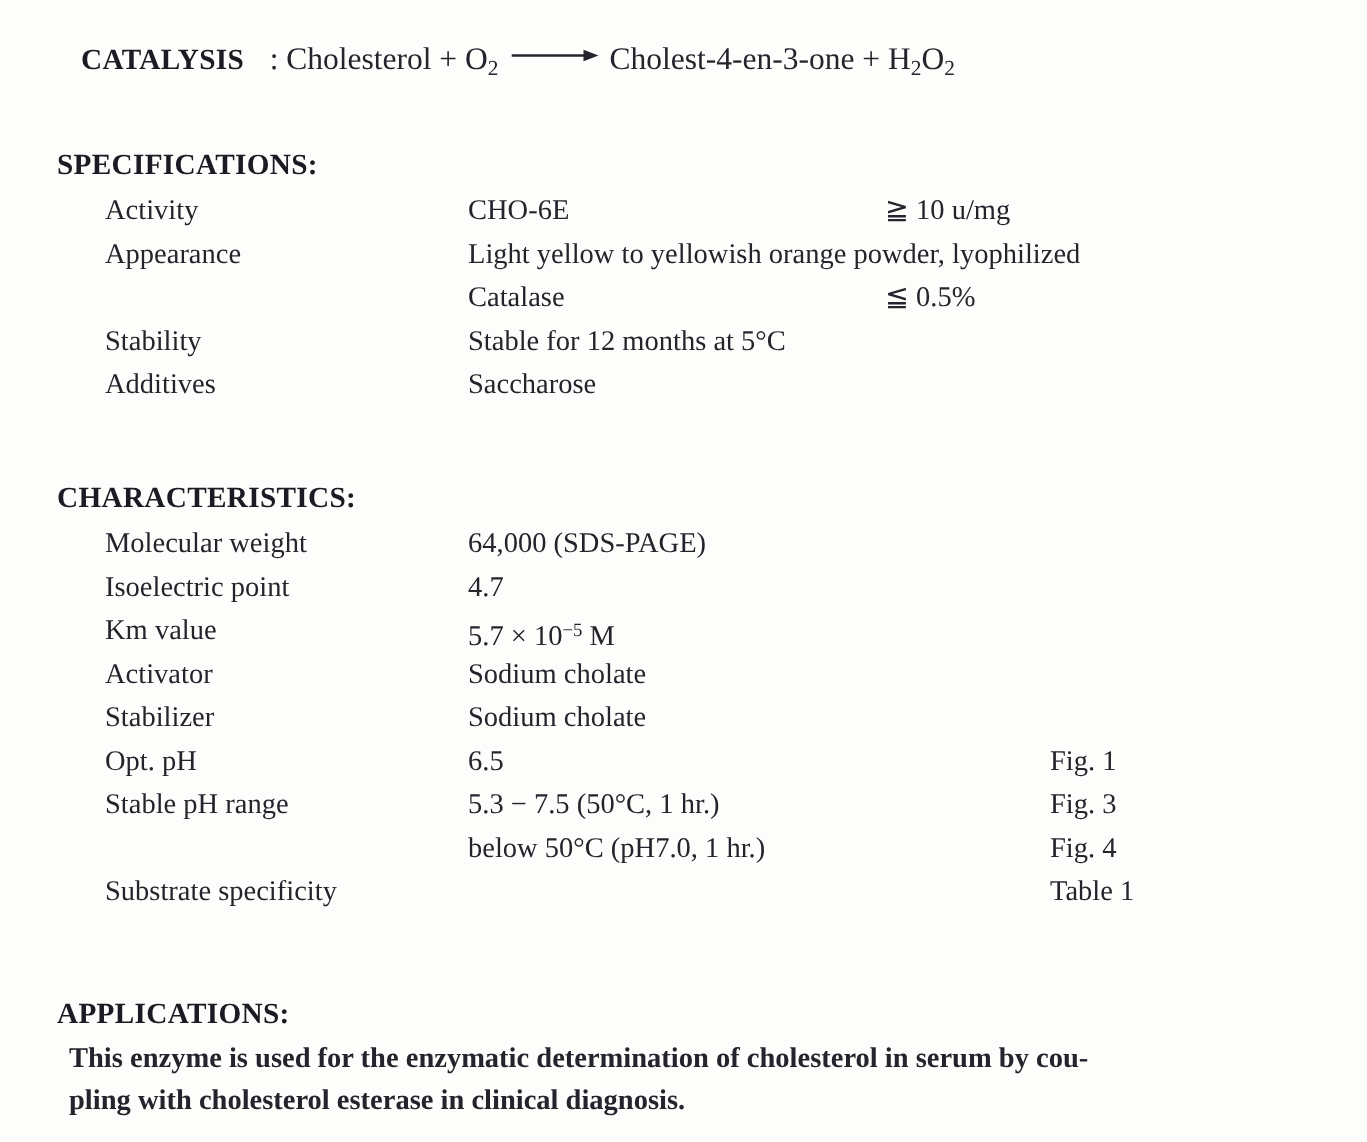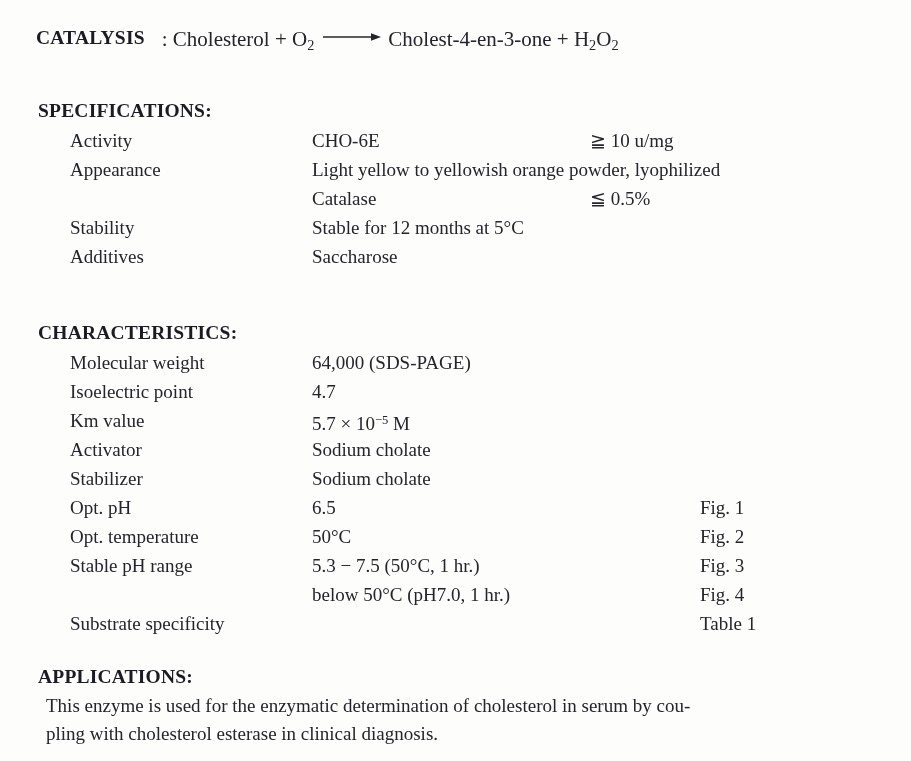--- a/index.html
+++ b/index.html
@@ -26,24 +26,24 @@
     font-weight: bold;
     font-size: 19.5px;
     letter-spacing: 0.2px;
     color: #1b1b24;
     font-family: "Liberation Serif", "DejaVu Serif", serif;
   }
 
   
   .catalysis-line {
     position: absolute;
-    left: 36px;
+    left: 54px;
     top: 27px;
     display: flex;
-    align-items: flex-start;
+    align-items: center;
     white-space: nowrap;
     font-size: 19.5px;
   }
   .catalysis-line .heading { margin-right: 17px; }
   .rxn {
     font-size: 21px;
     color: #24242c;
   }
   .rxn sub {
     font-size: 0.68em;
@@ -111,21 +111,21 @@
   
   .app-para {
     position: absolute;
     left: 46px;
     top: 692px;
     width: 790px;
     font-size: 19px;
     line-height: 28px;
     color: #24242c;
   }
-  .app-para .line { white-space: nowrap; display: block; }
+  .app-para .line { white-space: nowrap; display: block; font-weight: bold; }
 </style>
 </head>
 <body>
 
 <div class="page">
 
   <div class="catalysis-line">
     <span class="heading">CATALYSIS</span>
     <span class="rxn">
       <span>:</span>
@@ -198,25 +198,20 @@
       <span class="col-label">Stabilizer</span>
       <span class="col-value">Sodium cholate</span>
     </div>
 
     <div class="row">
       <span class="col-label">Opt. pH</span>
       <span class="col-value">6.5</span>
       <span class="col-ref">Fig. 1</span>
     </div>
 
-    <div class="row">
-      <span class="col-label">Opt. temperature</span>
-      <span class="col-value">50°C</span>
-      <span class="col-ref">Fig. 2</span>
-    </div>
 
     <div class="row">
       <span class="col-label">Stable pH range</span>
       <span class="col-value">5.3 − 7.5 (50°C, 1 hr.)</span>
       <span class="col-ref">Fig. 3</span>
     </div>
 
     <div class="row">
       <span class="col-value">below 50°C (pH7.0, 1 hr.)</span>
       <span class="col-ref">Fig. 4</span>

